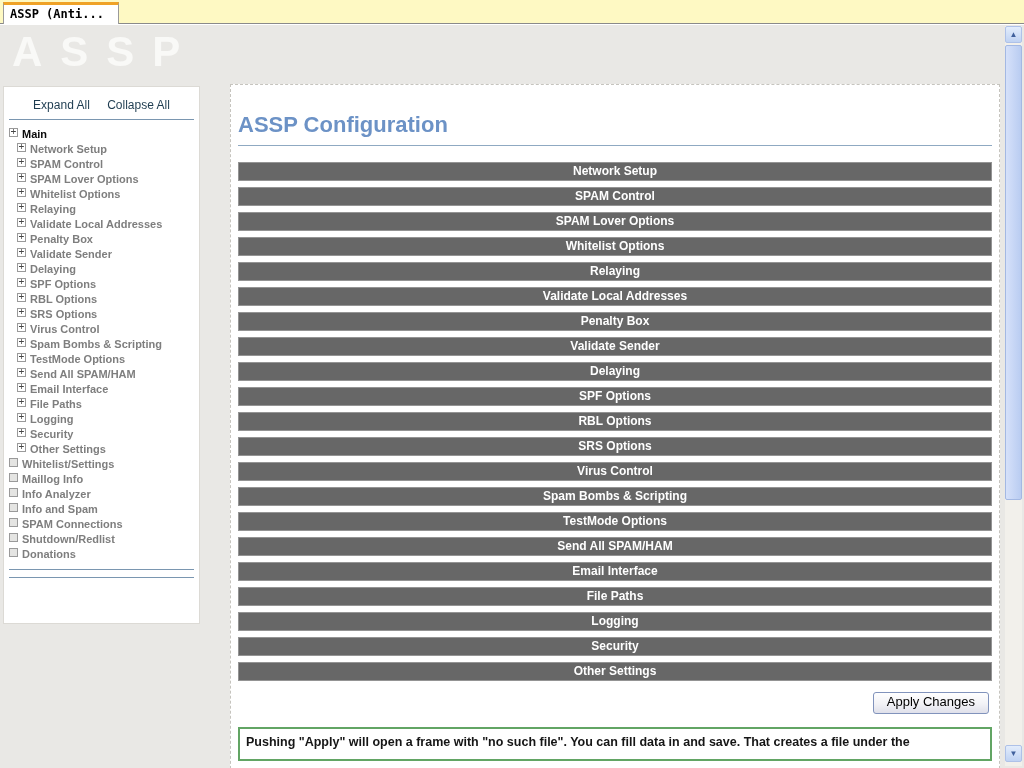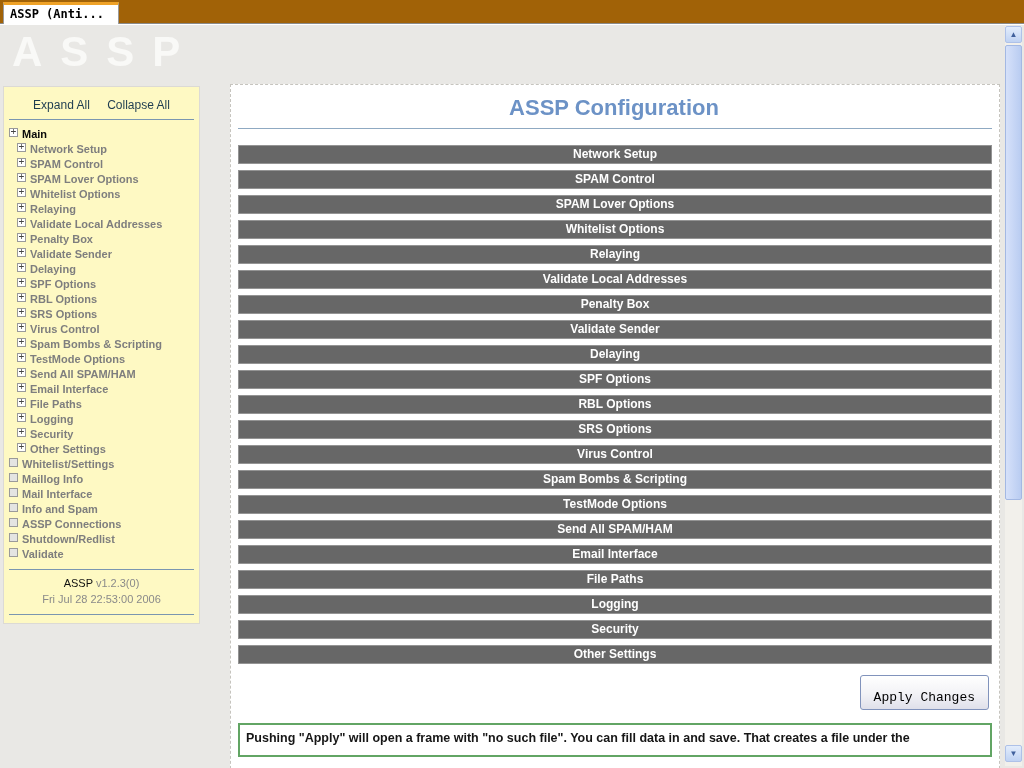--- a/index.html
+++ b/index.html
@@ -1,67 +1,67 @@
 <!DOCTYPE html>
 <html><head>
 <meta charset="utf-8">
 <style>
   * { margin:0; padding:0; box-sizing:border-box; }
   html,body { width:1024px; height:768px; overflow:hidden; }
   body { position:relative; background:#fff; font-family:"Liberation Sans", sans-serif; }
 
   
   .tabbar { position:absolute; top:0; left:0; width:1024px; height:24px;
-            background:#a16207; border-bottom:1px solid #8a8a8a; z-index:5; }
+            background:#fef9c3; border-bottom:1px solid #8a8a8a; z-index:5; }
   .tab { position:absolute; left:3px; top:2px; height:22px; background:#fff;
          border:1px solid #9a9a9a; border-bottom:none; border-top:3px solid #EFA227;
          padding:1px 14px 0 6px; font-family:"DejaVu Sans Mono", monospace;
          font-weight:bold; font-size:12px; line-height:17px; color:#000; cursor:pointer; }
 
   
   .desktop { position:absolute; top:25px; left:0; width:1024px; height:743px;
              background:#E9E8E5; overflow:hidden; }
 
   .logo { position:absolute; top:3px; left:12px; font-size:42px; font-weight:bold;
           letter-spacing:18px; color:#F9F9F7; font-family:"Liberation Sans", sans-serif; }
 
   
   .sidebar { position:absolute; left:3px; top:61px; width:197px; height:538px;
-             background:#fef9c3; border:1px solid #DCDAD5; }
+             background:#ffffff; border:1px solid #DCDAD5; }
   .side-links { text-align:center; padding-top:11px; font-size:12px; color:#1E3C50; }
   .side-link { margin:0 7px; cursor:pointer; }
   .side-rule { border:none; border-top:1px solid #7A96B0; margin:7px 5px 0 5px; }
   .tree { padding:7px 2px 0 5px; }
   .tree-item { height:15px; line-height:15px; font-size:11px; font-weight:bold;
                color:#7E7E7E; white-space:nowrap; cursor:pointer; }
   .tree-item.indent { padding-left:8px; }
   .tree-item.root .t-label { color:#0a0a0a; }
   .t-icon { display:inline-block; width:9px; height:9px; border:1px solid #9a9a9a;
             background:#fff; color:#444; font-size:10px; line-height:6px; text-align:center;
             vertical-align:1px; margin-right:4px; font-weight:normal; overflow:hidden; }
   .tree-item.page .t-icon { background:#E4E4E2; }
   .version-block { text-align:center; font-size:11px; color:#8a8a8a;
                    padding-top:5px; line-height:16px; }
   .version-app { color:#111; }
 
   
   .main { position:absolute; left:230px; top:59px; width:770px; height:730px;
           background:#fff; border:1px dashed #C6C4BE; padding:0 7px; }
-  .main-title { text-align:center; font-size:22px; font-weight:bold; color:#6C92C6;
-                padding:10px 2px 7px 0; }
+  .main-title { text-align:left; font-size:22px; font-weight:bold; color:#6C92C6;
+                padding:27px 2px 7px 0; }
   .title-rule { border:none; border-top:1px solid #8FA9C2; margin:0; }
   .bars { margin-top:16px; }
   .bar { height:19px; line-height:17px; background:#676767; border:1px solid #949494;
          color:#fff; font-size:12px; font-weight:bold; text-align:center;
          margin-bottom:6px; cursor:pointer; }
   .apply-row { text-align:right; padding:5px 3px 0 0; }
   .apply-btn { display:inline-block; min-width:110px; text-align:center;
-               padding:14px 13px 4px; font-size:13px; color:#000;
+               padding:1px 13px 4px; font-size:13px; color:#000;
                background:linear-gradient(180deg,#FFFFFF 0%,#F2F2F6 55%,#DFE0EA 100%);
-               border:1px solid #8193BC; border-radius:3px; cursor:pointer;font-family:Liberation Mono, monospace; }
+               border:1px solid #8193BC; border-radius:3px; cursor:pointer; }
   .note-box { margin-top:13px; border:2px solid #62A564; padding:2px 6px 8px;
               font-size:12.5px; font-weight:bold; color:#161616; line-height:17px; }
   .note-box p { margin:3px 0 0 0; }
 
   
   .scrollbar { position:absolute; right:2px; top:1px; width:17px; height:740px;
                background:#F2F0EB; }
   .sb-btn { position:absolute; left:0; width:17px; height:17px;
             background:linear-gradient(180deg,#E3EDFC,#BFD2F3);
             border:1px solid #AEC1E8; border-radius:2px; color:#40609C;
@@ -159,40 +159,36 @@
         <div class="tree-item expandable indent">
         <span class="t-icon">+</span><span class="t-label">Other Settings</span>
       </div>
         <div class="tree-item page">
         <span class="t-icon"></span><span class="t-label">Whitelist/Settings</span>
       </div>
         <div class="tree-item page">
         <span class="t-icon"></span><span class="t-label">Maillog Info</span>
       </div>
         <div class="tree-item page">
-        <span class="t-icon"></span><span class="t-label">Mail Interface</span>
+        <span class="t-icon"></span><span class="t-label">Info Analyzer</span>
       </div>
         <div class="tree-item page">
         <span class="t-icon"></span><span class="t-label">Info and Spam</span>
       </div>
         <div class="tree-item page">
-        <span class="t-icon"></span><span class="t-label">ASSP Connections</span>
+        <span class="t-icon"></span><span class="t-label">SPAM Connections</span>
       </div>
         <div class="tree-item page">
         <span class="t-icon"></span><span class="t-label">Shutdown/Redlist</span>
       </div>
         <div class="tree-item page">
-        <span class="t-icon"></span><span class="t-label">Validate</span>
+        <span class="t-icon"></span><span class="t-label">Donations</span>
       </div>
       </div>
     <hr class="side-rule">
-    <div class="version-block">
-      <div><span class="version-app">ASSP</span><span> v1.2.3(0)</span></div>
-      <div>Fri Jul 28 22:53:00 2006</div>
-    </div>
     <hr class="side-rule">
   </div>
 
   <div class="main">
     <div class="main-title">ASSP Configuration</div>
     <hr class="title-rule">
     <div class="bars">
 
     <div class="bar">
         <span>Network Setup</span>

